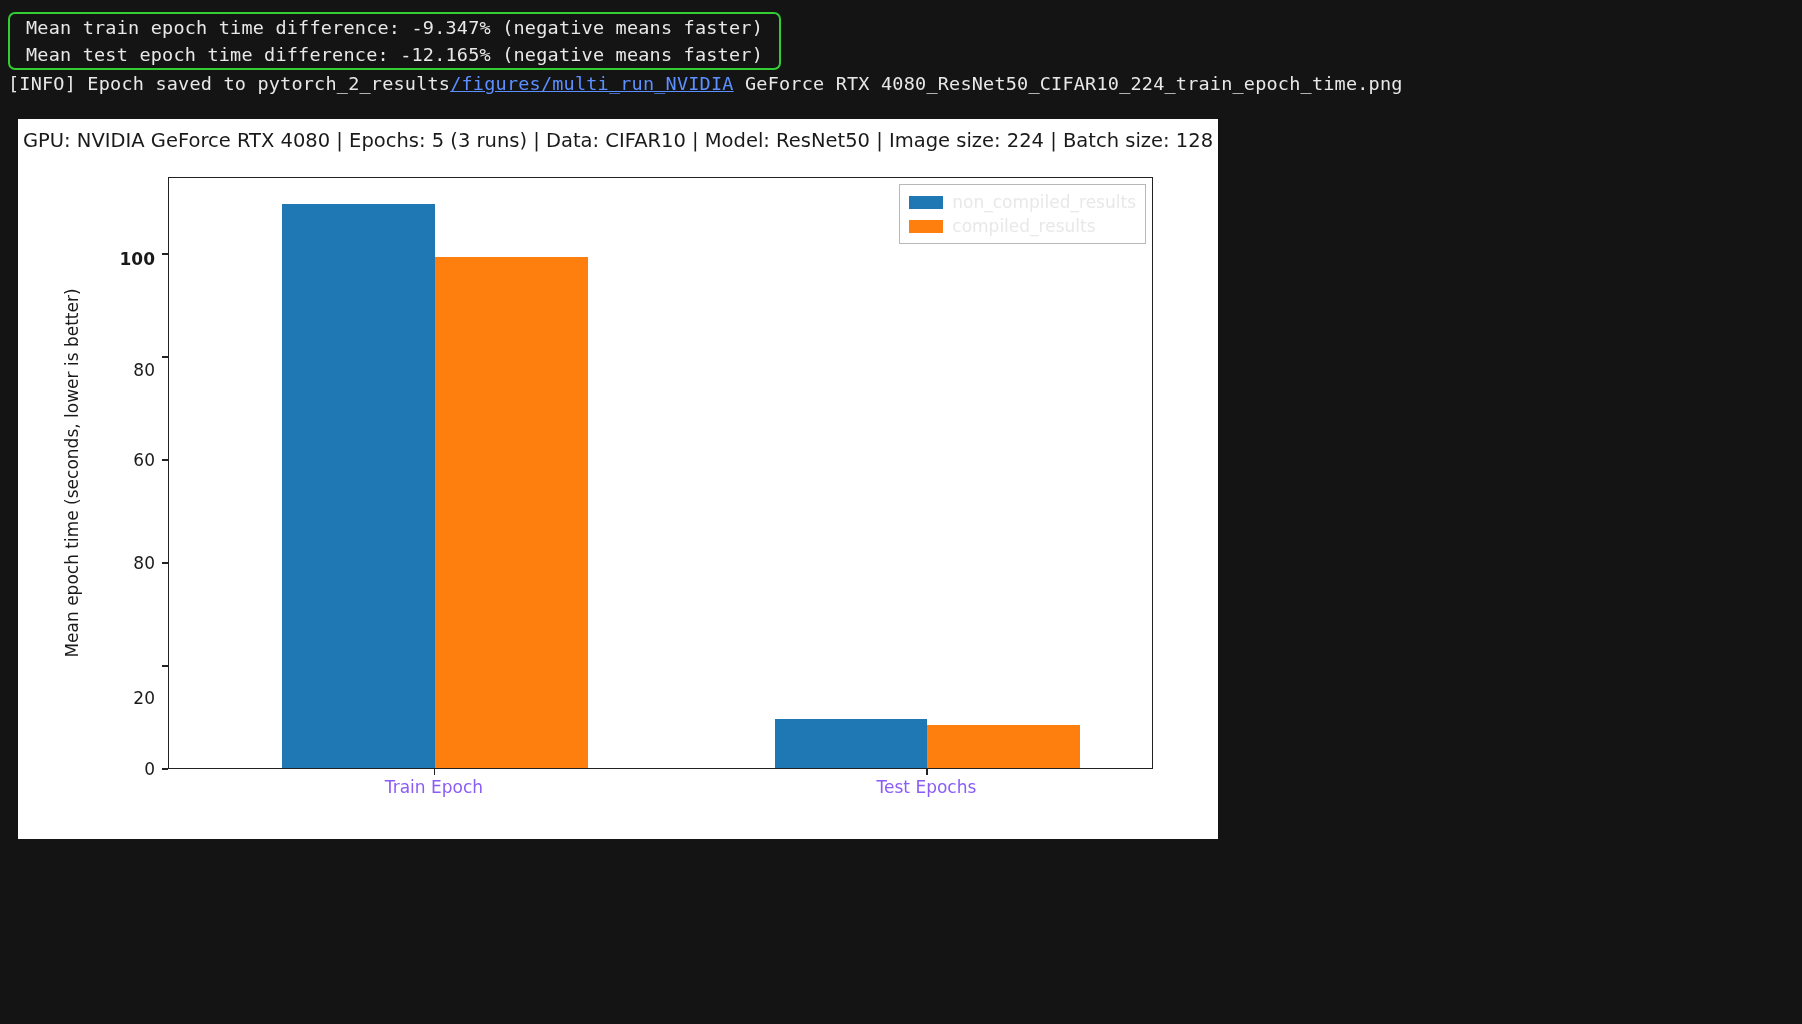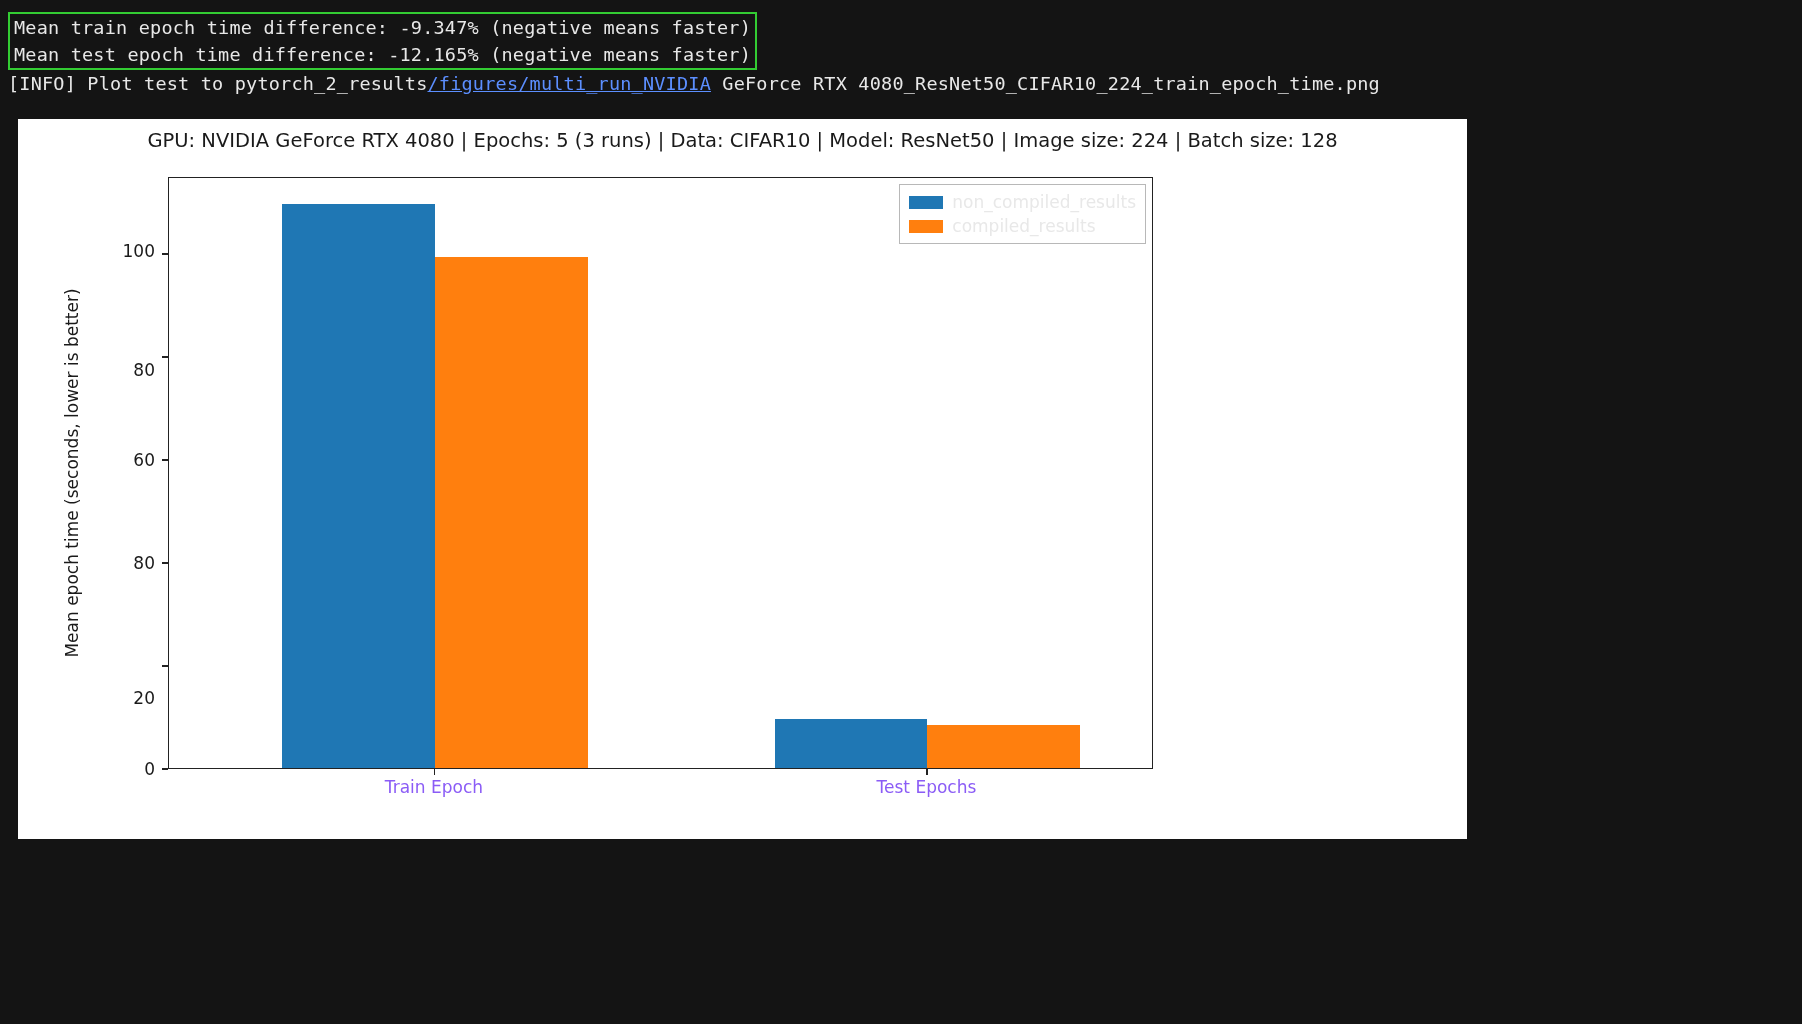--- a/index.html
+++ b/index.html
@@ -12,31 +12,31 @@
       overflow: hidden;
     }
     .terminal {
       padding: 12px 8px 8px 8px;
       font-size: 18.5px;
       line-height: 27px;
       letter-spacing: 0.2px;
     }
     .highlight-box {
       border: 2.5px solid #33cc33;
-      border-radius: 0;
+      border-radius: 7px;
       display: inline-block;
-      padding: 0 4px;
+      padding: 0 16px;
     }
     .terminal-link {
       color: #5c8fff;
       text-decoration: underline;
     }
     .chart-container {
       background: #ffffff;
-      width: 1449px;
+      width: 1200px;
       height: 720px;
       margin: 14px 0 0 18px;
       position: relative;
       font-family: "DejaVu Sans", "Arial", sans-serif;
     }
     .chart-title {
       position: absolute;
       top: 10px;
       left: 0;
       width: 100%;
@@ -124,36 +124,36 @@
   </style>
 </head>
 <body>
 
 <div class="terminal">
   <div class="highlight-box">
     <div>Mean train epoch time difference: -9.347% (negative means faster)</div>
     <div>Mean test epoch time difference: -12.165% (negative means faster)</div>
   </div>
   <div>
-    <span>[INFO] Plot test to pytorch_2_results</span><a class="terminal-link">/figures/multi_run_NVIDIA</a><span> GeForce RTX 4080_ResNet50_CIFAR10_224_train_epoch_time.png</span>
+    <span>[INFO] Epoch saved to pytorch_2_results</span><a class="terminal-link">/figures/multi_run_NVIDIA</a><span> GeForce RTX 4080_ResNet50_CIFAR10_224_train_epoch_time.png</span>
   </div>
 </div>
 
 <div class="chart-container">
   <div class="chart-title">GPU: NVIDIA GeForce RTX 4080 | Epochs: 5 (3 runs) | Data: CIFAR10 | Model: ResNet50 | Image size: 224 | Batch size: 128</div>
 
   <div class="y-axis-label">Mean epoch time (seconds, lower is better)</div>
 
   <div class="y-ticks">
       <div class="y-tick-label" style="top: 592px;">0</div>
       <div class="y-tick-label" style="top: 489.043px; margin-top: 32px;">20</div>
       <div class="y-tick-label" style="top: 386.087px;">80</div>
       <div class="y-tick-label" style="top: 283.13px;">60</div>
       <div class="y-tick-label" style="top: 193px;">80</div>
-      <div class="y-tick-label" style="top: 74px;">100</div>
+      <div class="y-tick-label" style="top: 82px; font-weight: bold;">100</div>
     </div>
 
   <div class="plot-area">
     <div class="legend">
       <div class="legend-row">
         <div class="legend-swatch" style="background:#1f77b4;"></div>
         <span>non_compiled_results</span>
       </div>
       <div class="legend-row">
         <div class="legend-swatch" style="background:#ff7f0e;"></div>

